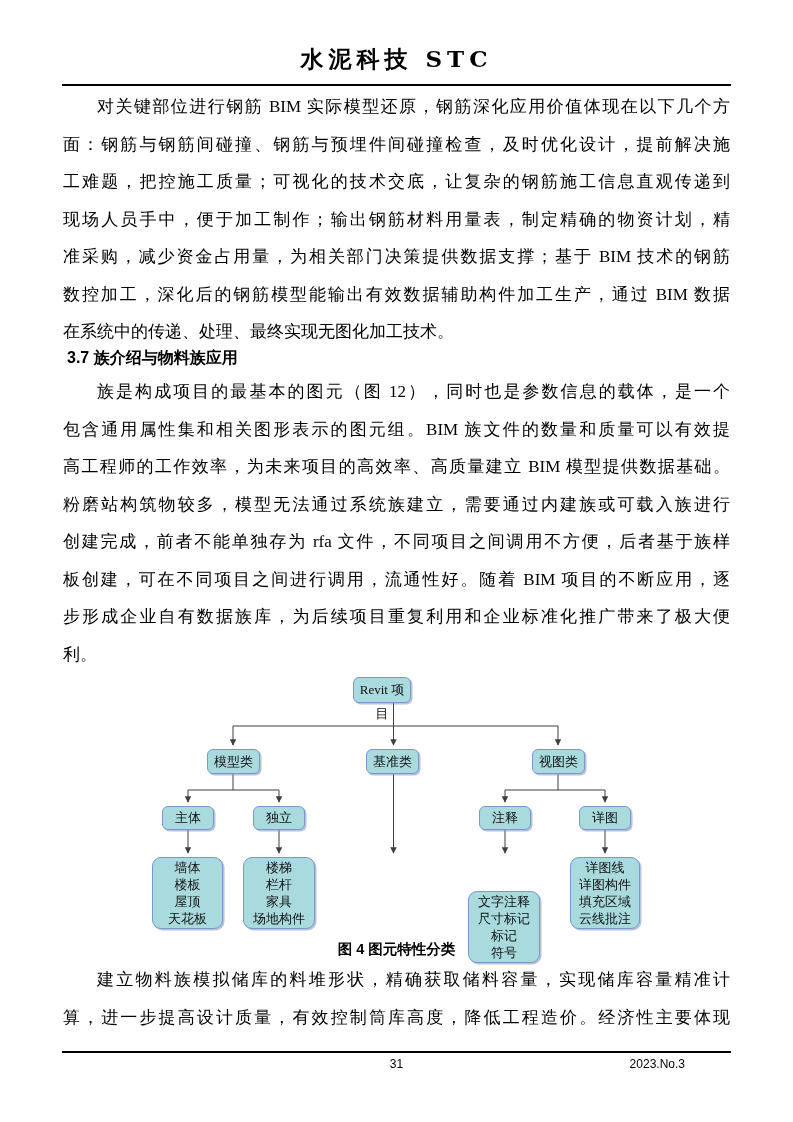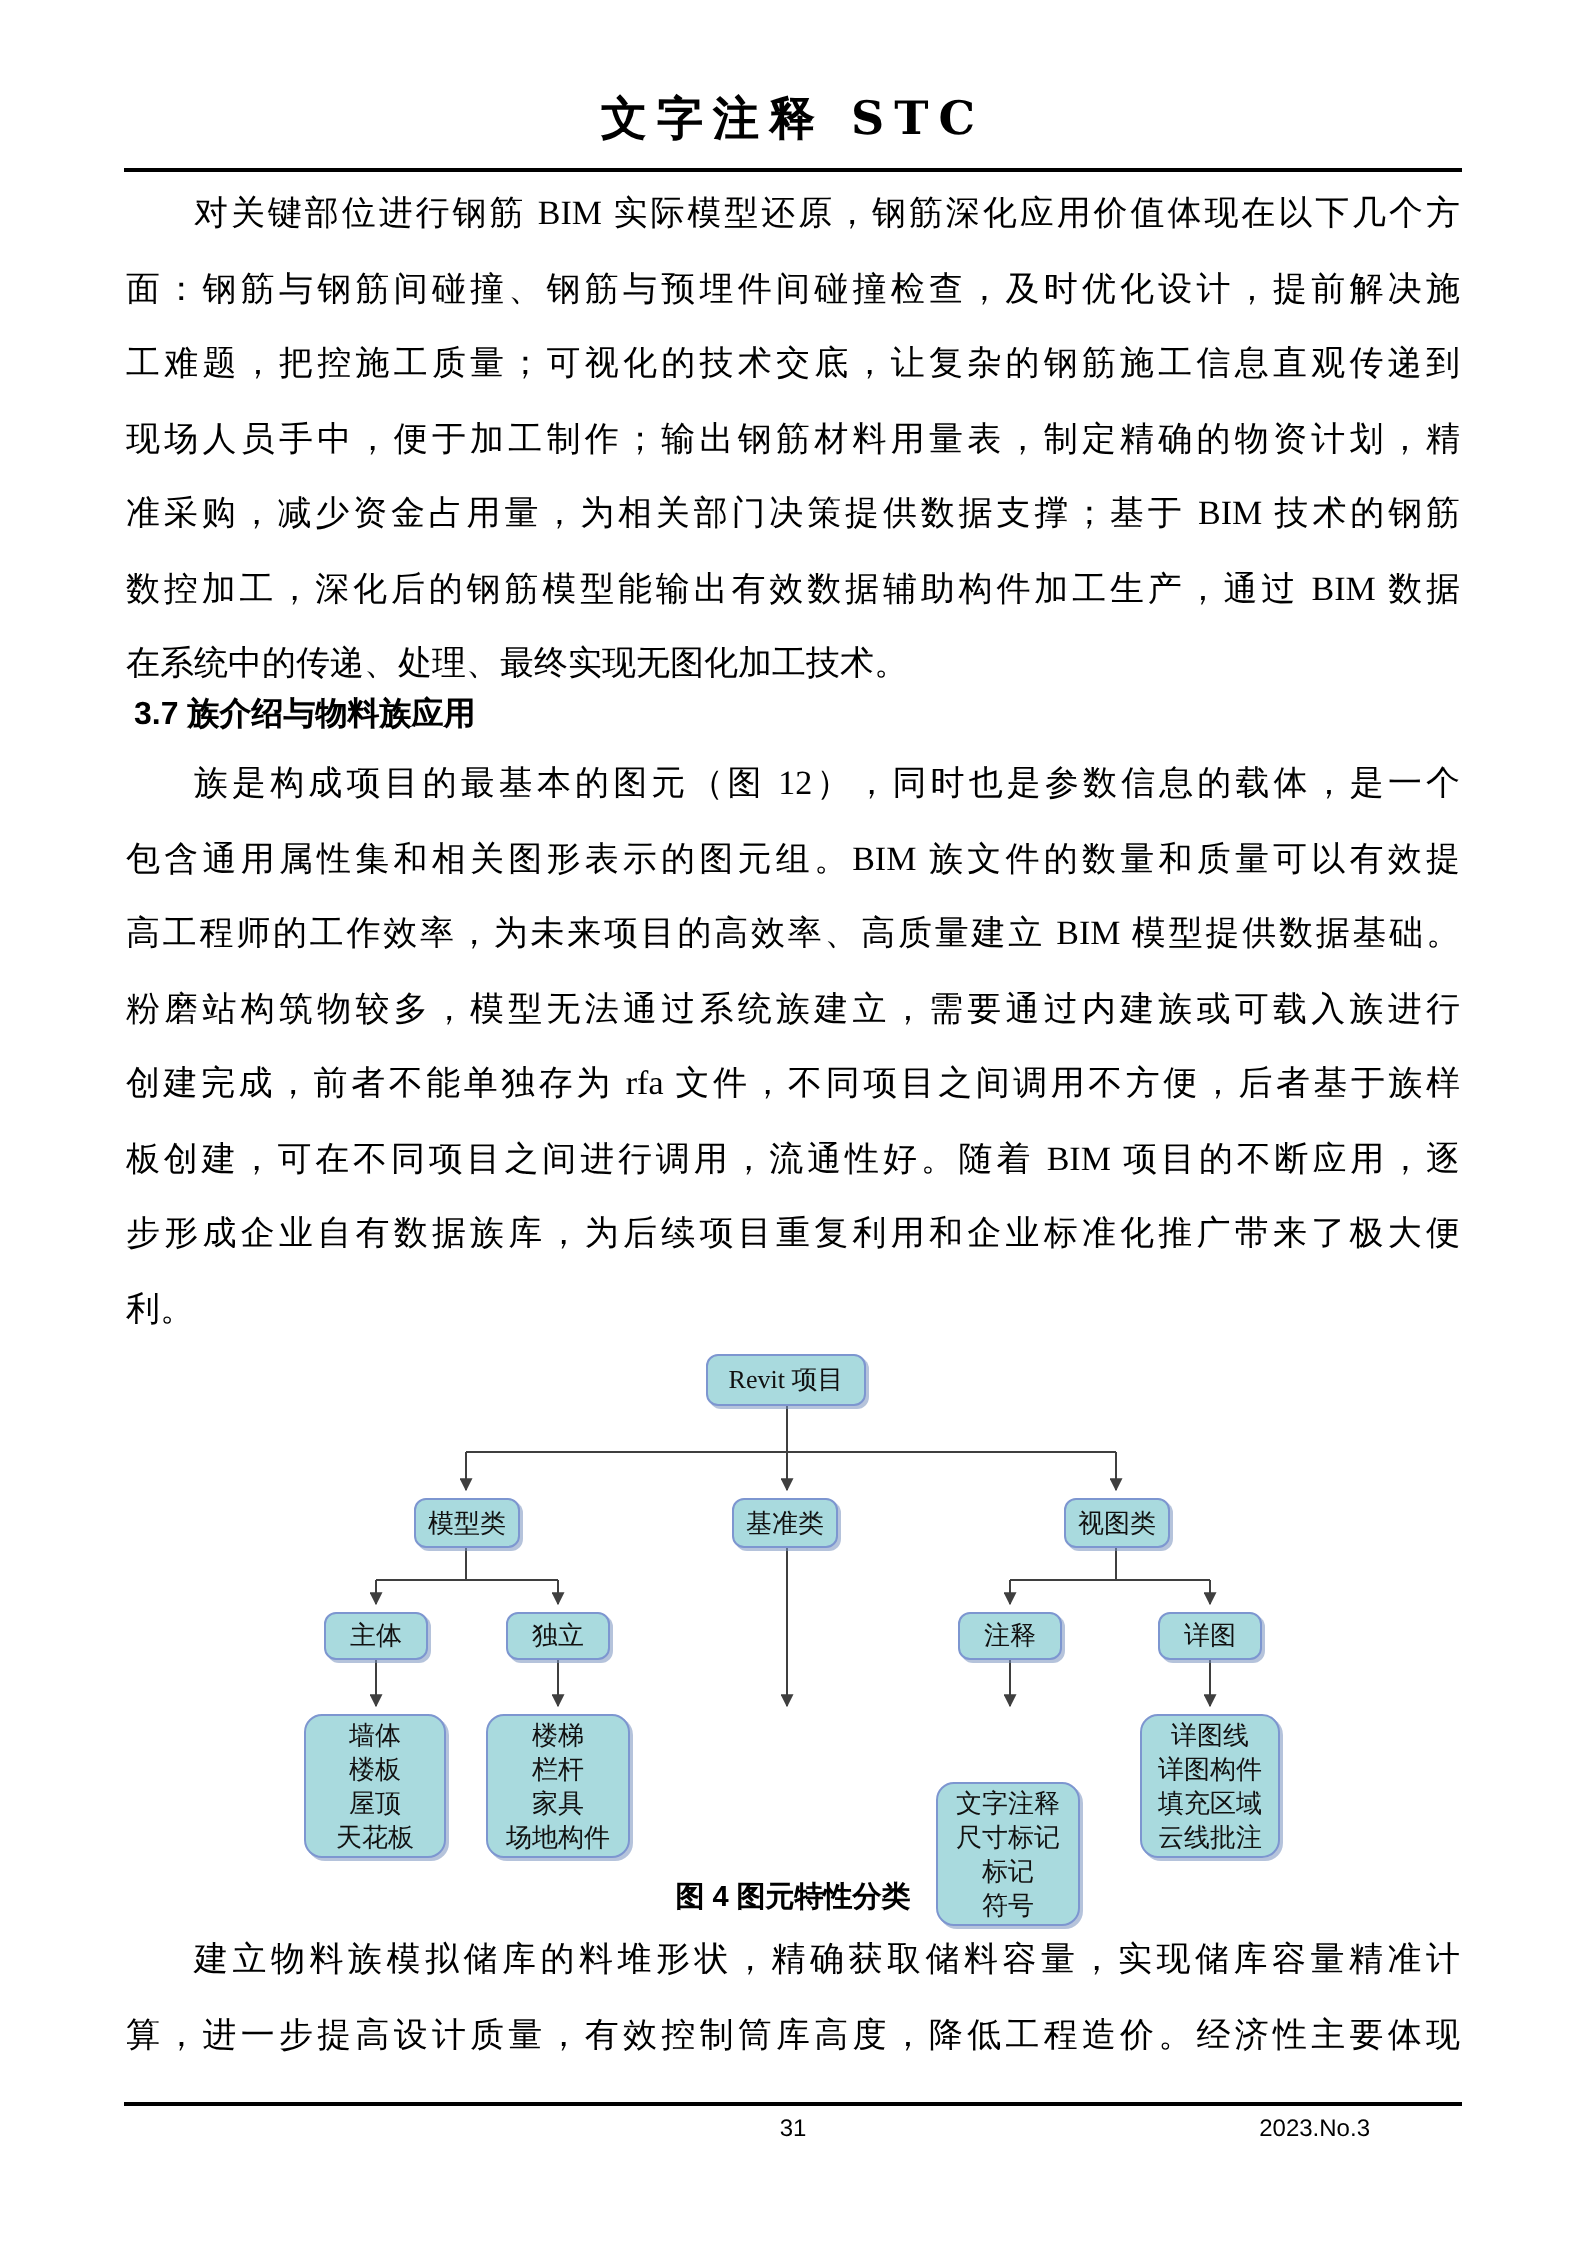--- a/index.html
+++ b/index.html
@@ -57,21 +57,21 @@
   .footer-issue{
     position:absolute;top:1056px;right:108px;
     font-family:"Liberation Sans","DejaVu Sans",sans-serif;font-size:12px;line-height:16px;
   }
 </style>
 </head>
 <body>
 
 <div class="page">
 
-  <div class="journal-title">文字注释 STC</div>
+  <div class="journal-title">水泥科技 STC</div>
   <div class="header-rule"></div>
 
   <div class="para" id="p1">
     <div class="line indent">对关键部位进行钢筋 BIM 实际模型还原，钢筋深化应用价值体现在以下几个方</div>
     <div class="line">面：钢筋与钢筋间碰撞、钢筋与预埋件间碰撞检查，及时优化设计，提前解决施</div>
     <div class="line">工难题，把控施工质量；可视化的技术交底，让复杂的钢筋施工信息直观传递到</div>
     <div class="line">现场人员手中，便于加工制作；输出钢筋材料用量表，制定精确的物资计划，精</div>
     <div class="line">准采购，减少资金占用量，为相关部门决策提供数据支撑；基于 BIM 技术的钢筋</div>
     <div class="line">数控加工，深化后的钢筋模型能输出有效数据辅助构件加工生产，通过 BIM 数据</div>
     <div class="line last">在系统中的传递、处理、最终实现无图化加工技术。</div>
@@ -105,21 +105,21 @@
       <line class="cl" x1="279" y1="790" x2="279" y2="802" marker-end="url(#arw)"></line>
       <line class="cl" x1="505" y1="790" x2="505" y2="802" marker-end="url(#arw)"></line>
       <line class="cl" x1="605" y1="790" x2="605" y2="802" marker-end="url(#arw)"></line>
       <line class="cl" x1="393.5" y1="774" x2="393.5" y2="853" marker-end="url(#arw)"></line>
       <line class="cl" x1="188" y1="830" x2="188" y2="853" marker-end="url(#arw)"></line>
       <line class="cl" x1="279" y1="830" x2="279" y2="853" marker-end="url(#arw)"></line>
       <line class="cl" x1="505" y1="830" x2="505" y2="853" marker-end="url(#arw)"></line>
       <line class="cl" x1="605" y1="830" x2="605" y2="853" marker-end="url(#arw)"></line>
     </svg>
 
-    <div class="fbox r6" style="left:353px;top:677px;width:80px;height:26px;line-height:24px;">Revit 项目</div>
+    <div class="fbox r6" style="left:353px;top:677px;width:58px;height:26px;line-height:24px;">Revit 项目</div>
 
     <div class="fbox r6" style="left:207px;top:749px;width:53px;height:25px;line-height:23px;">模型类</div>
     <div class="fbox r6" style="left:366px;top:749px;width:53px;height:25px;line-height:23px;">基准类</div>
     <div class="fbox r6" style="left:532px;top:749px;width:53px;height:25px;line-height:23px;">视图类</div>
 
     <div class="fbox r6" style="left:162px;top:806px;width:52px;height:24px;line-height:22px;">主体</div>
     <div class="fbox r6" style="left:253px;top:806px;width:52px;height:24px;line-height:22px;">独立</div>
     <div class="fbox r6" style="left:479px;top:806px;width:52px;height:24px;line-height:22px;">注释</div>
     <div class="fbox r6" style="left:579px;top:806px;width:52px;height:24px;line-height:22px;">详图</div>
 

